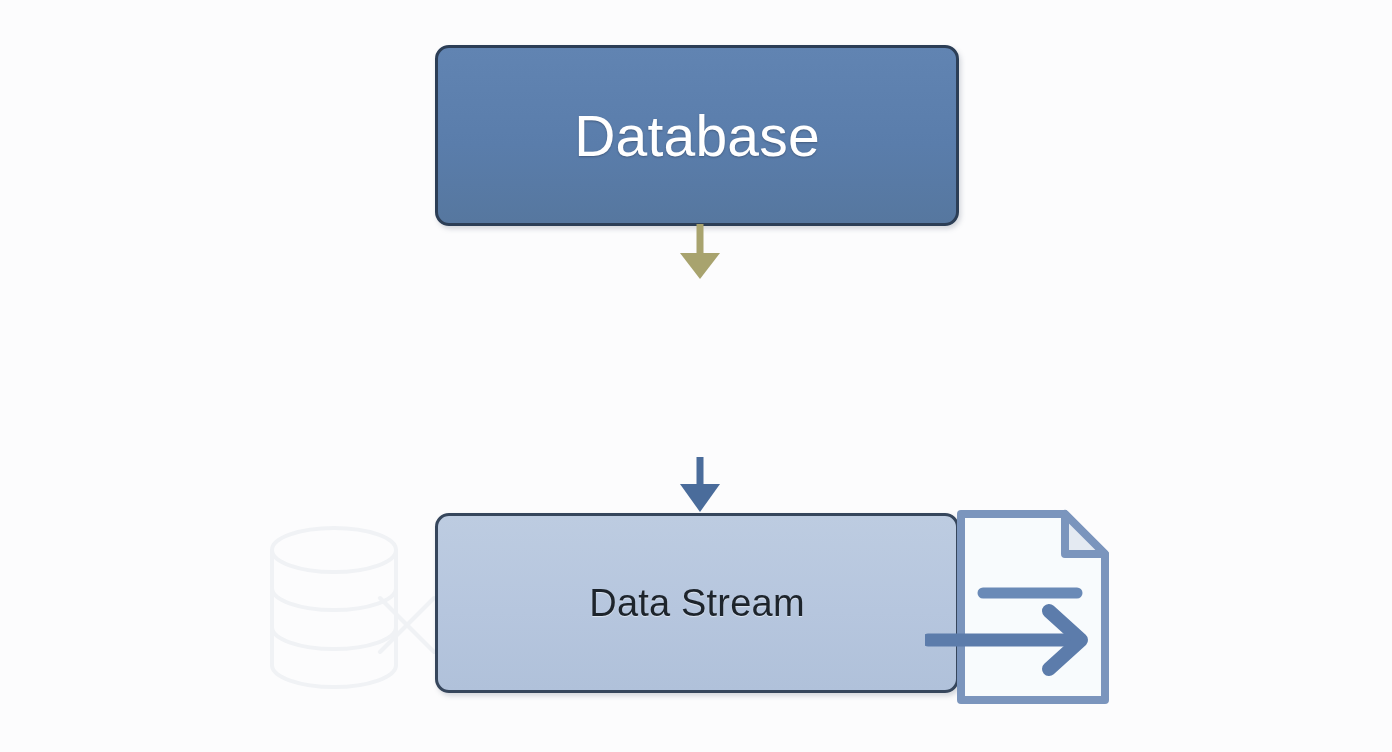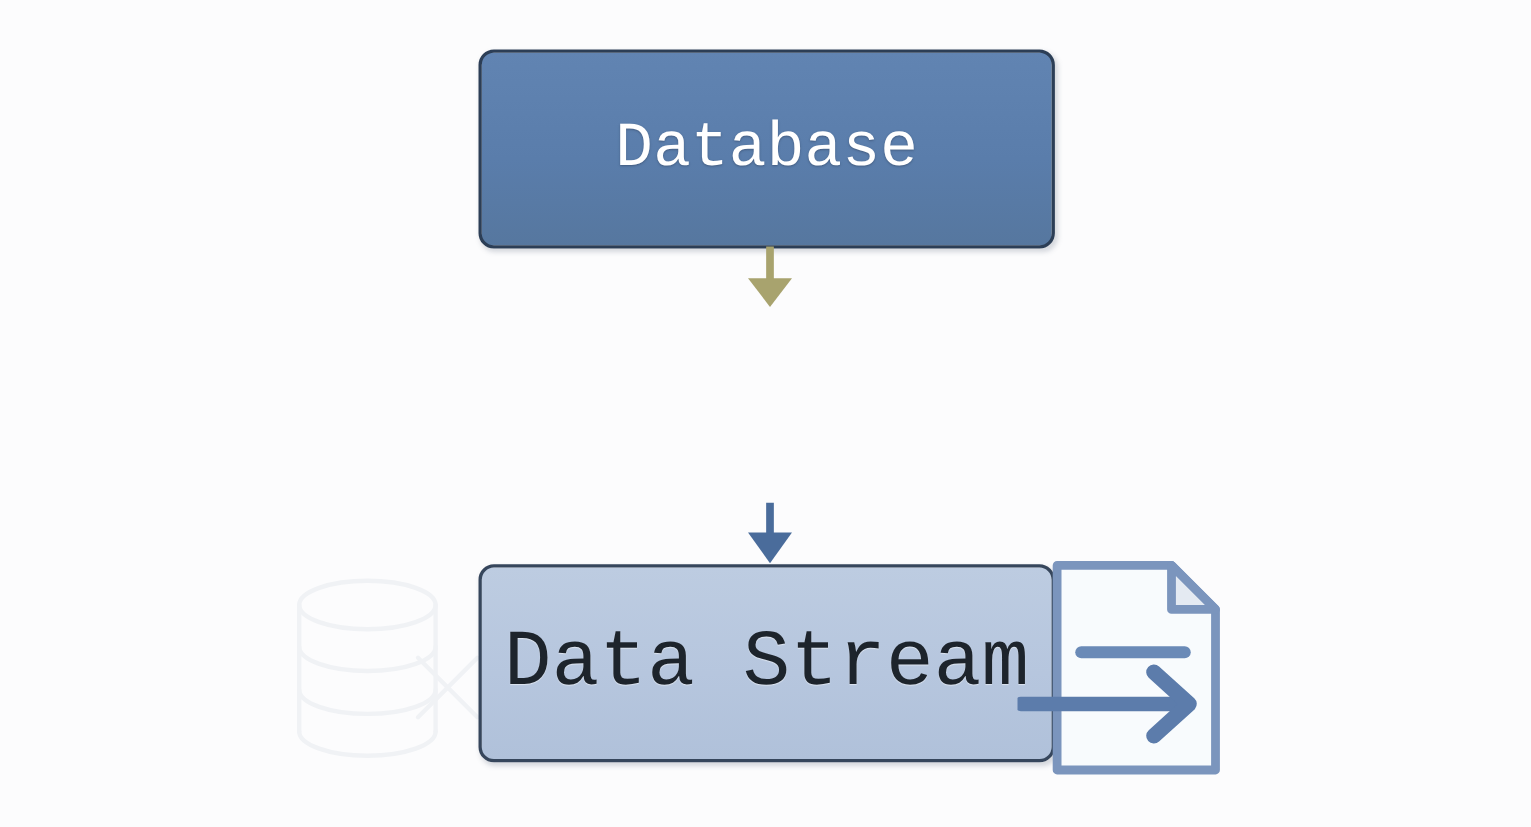--- a/index.html
+++ b/index.html
@@ -6,21 +6,21 @@
     margin: 0;
     padding: 0;
     background: #ffffff;
   }
   #canvas {
     position: relative;
     width: 1392px;
     height: 752px;
     background: #fcfcfd;
     overflow: hidden;
-    font-family: Liberation Mono, monospace;
+    font-family: Liberation Sans, sans-serif;
   }
 
   
   .watermark {
     position: absolute;
     left: 262px;
     top: 520px;
     width: 175px;
     height: 180px;
     opacity: 1;
@@ -67,21 +67,21 @@
   }
 
   #node-datastream {
     left: 435px;
     top: 513px;
     width: 524px;
     height: 180px;
     background: linear-gradient(180deg, #bdcce1 0%, #b6c6de 55%, #b0c1da 100%);
     border: 3px solid #36465c;
     color: #1d242c;
-    font-size: 72px;
+    font-size: 38px;
     text-shadow: 0 1px 1px rgba(255,255,255,0.55);
   }
 
   
   .connector {
     position: absolute;
     pointer-events: none;
   }
   #connector-db-to-log {
     left: 668px;

